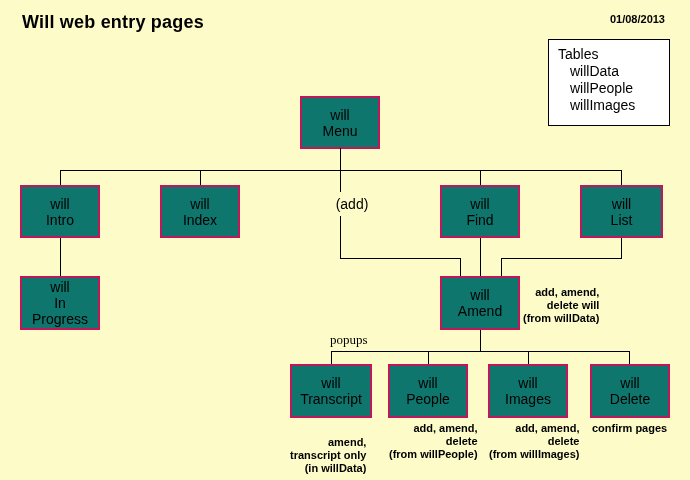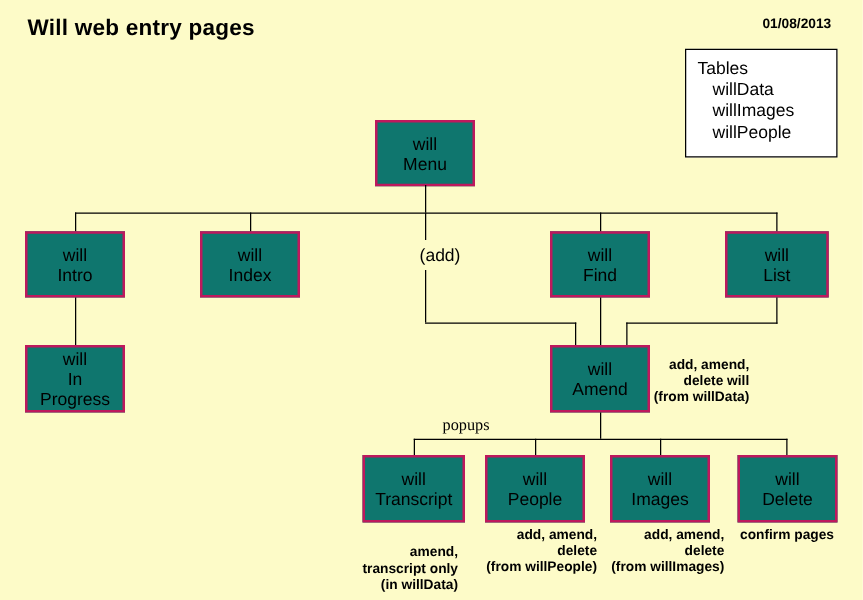--- a/index.html
+++ b/index.html
@@ -35,38 +35,38 @@
   .ghost{background:transparent;border:none;}
   .note{
     position:absolute;
     font-size:11px;line-height:13px;font-weight:bold;
     white-space:pre-line;
     text-align:right;
   }
   .popups-label{
     position:absolute;left:330px;top:333px;
     font-family:"Liberation Serif", serif;
-    font-size:13px;line-height:14px;margin-left:24px;
+    font-size:13px;line-height:14px;
   }
   .hline{position:absolute;height:1px;background:#000;}
   .vline{position:absolute;width:1px;background:#000;}
 </style>
 </head>
 <body>
 
 <div class="canvas">
 
   <div class="page-title">Will web entry pages</div>
   <div class="date-label">01/08/2013</div>
 
   <div class="legend">
     <div class="legend-title">Tables</div>
     <div class="legend-item">willData</div>
+    <div class="legend-item">willPeople</div>
     <div class="legend-item">willImages</div>
-    <div class="legend-item">willPeople</div>
   </div>
 
   <div class="node" style="left:300px;top:96px;width:80px;height:53px">will
 Menu</div>
 
   <div class="vline" style="left:340px;top:148px;height:22px"></div>
   <div class="hline" style="left:60px;top:170px;width:562px"></div>
   <div class="vline" style="left:60px;top:170px;height:16px"></div>
   <div class="vline" style="left:200px;top:170px;height:16px"></div>
   <div class="vline" style="left:480px;top:170px;height:16px"></div>

